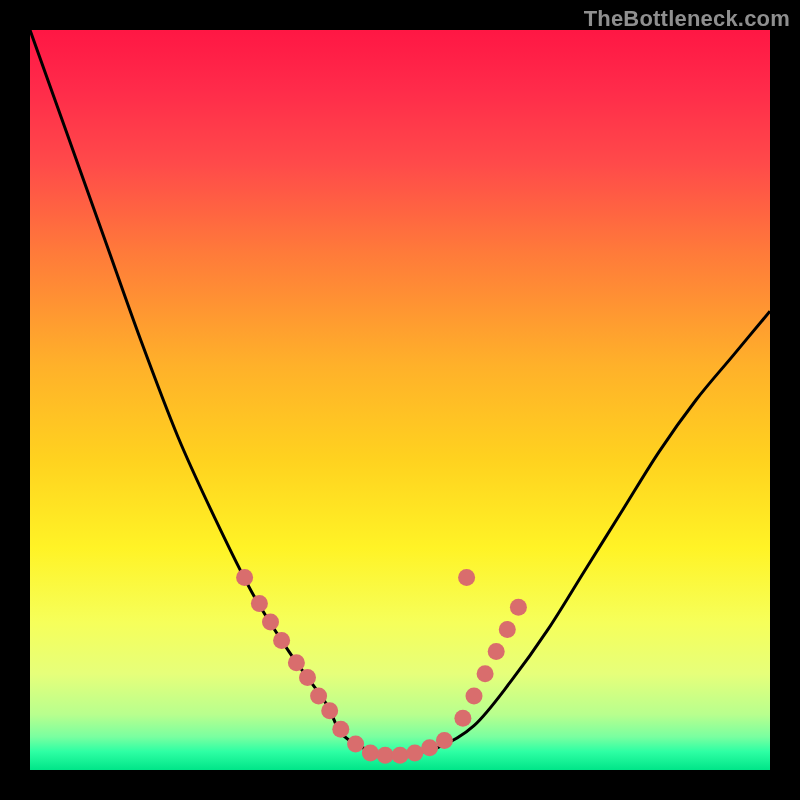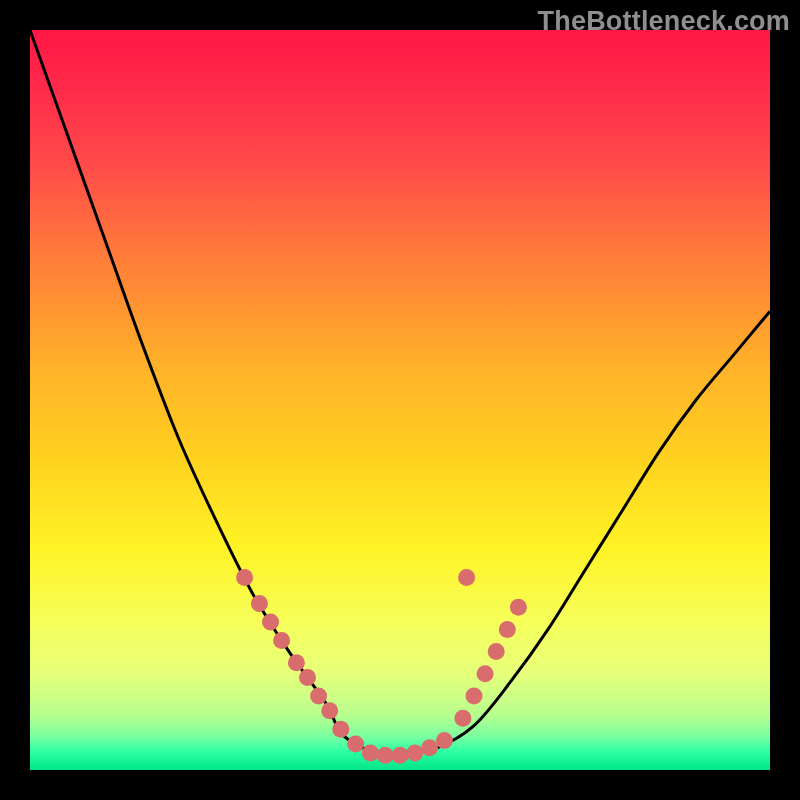--- a/index.html
+++ b/index.html
@@ -23,21 +23,21 @@
     left: 0;
     top: 0;
     width: 740px;
     height: 740px;
   }
   .watermark {
     position: absolute;
     top: 6px;
     right: 10px;
     font-family: Arial, Helvetica, sans-serif;
-    font-size: 27px;
+    font-size: 22px;
     font-weight: 600;
     color: #8f8f8f;
     letter-spacing: 0.2px;
     user-select: none;
   }
   svg {
     display: block;
   }
 </style>
 </head>

